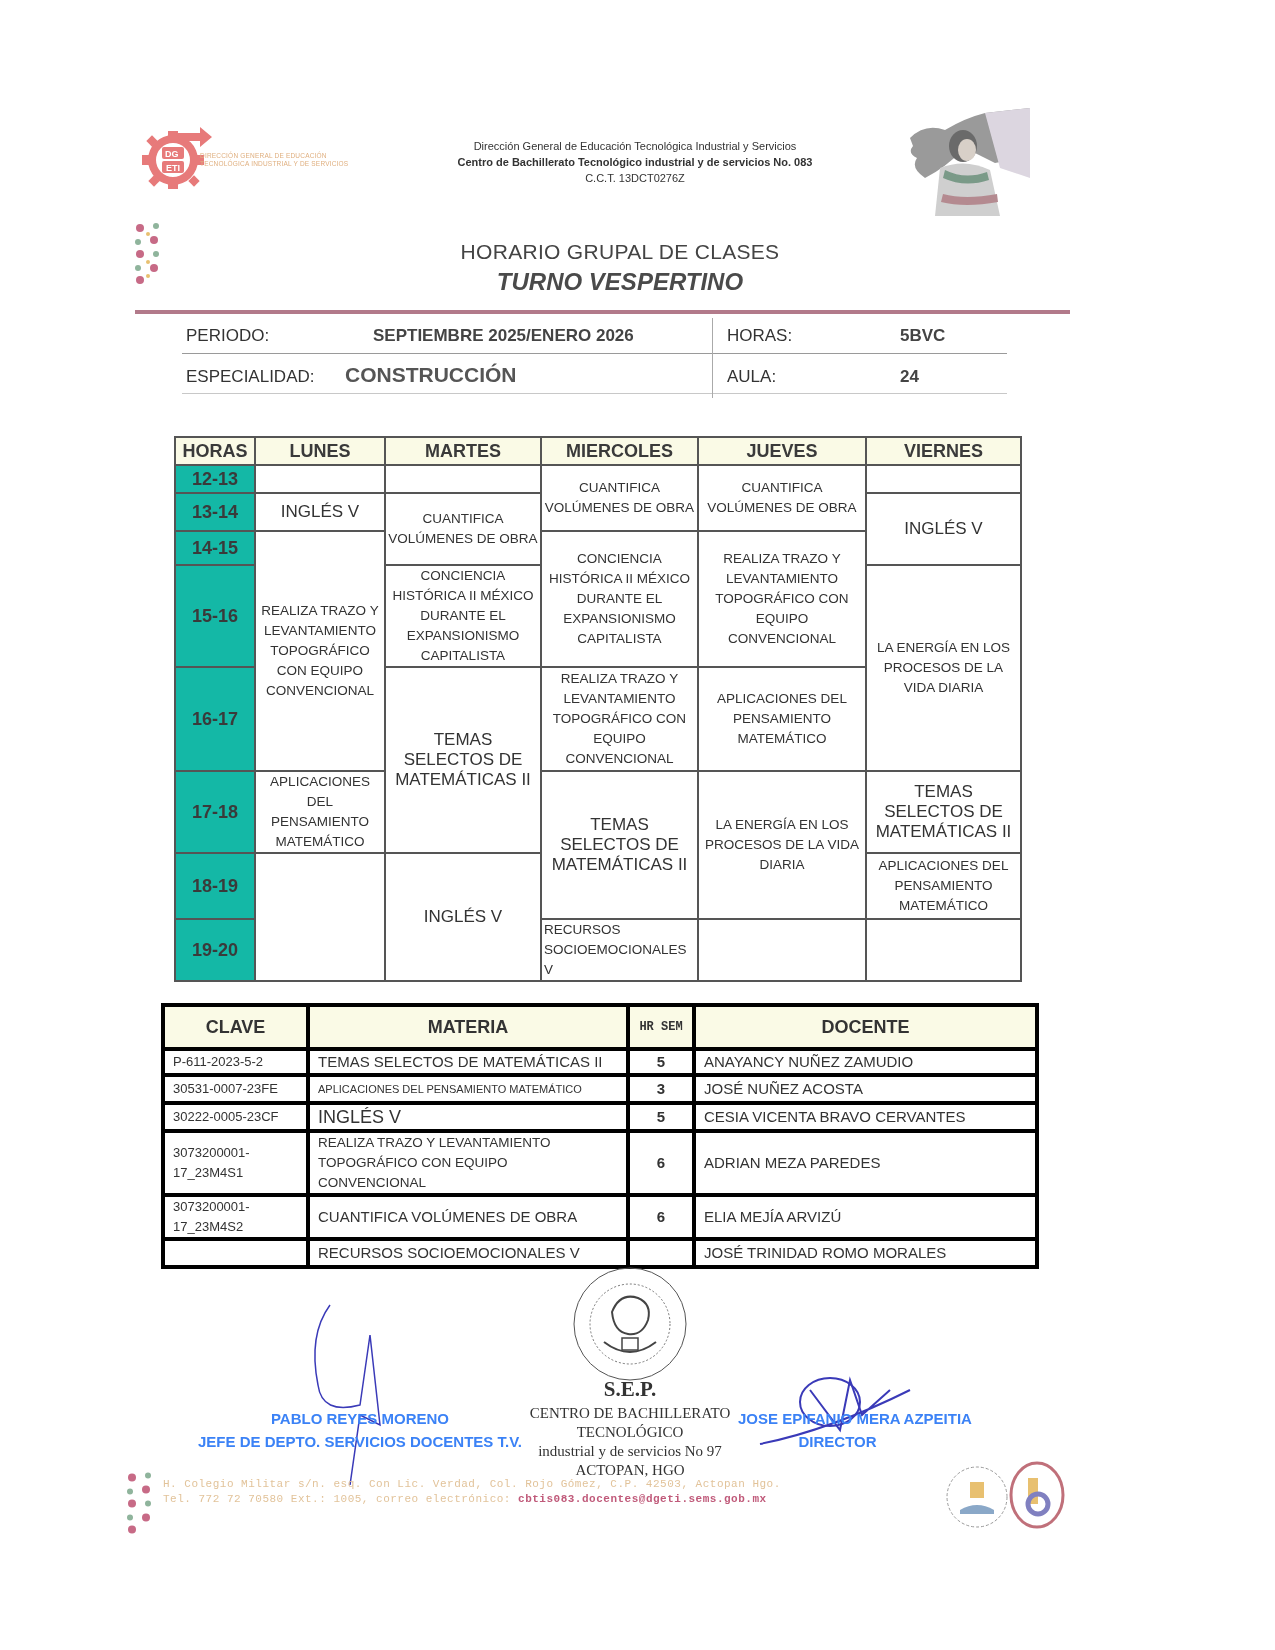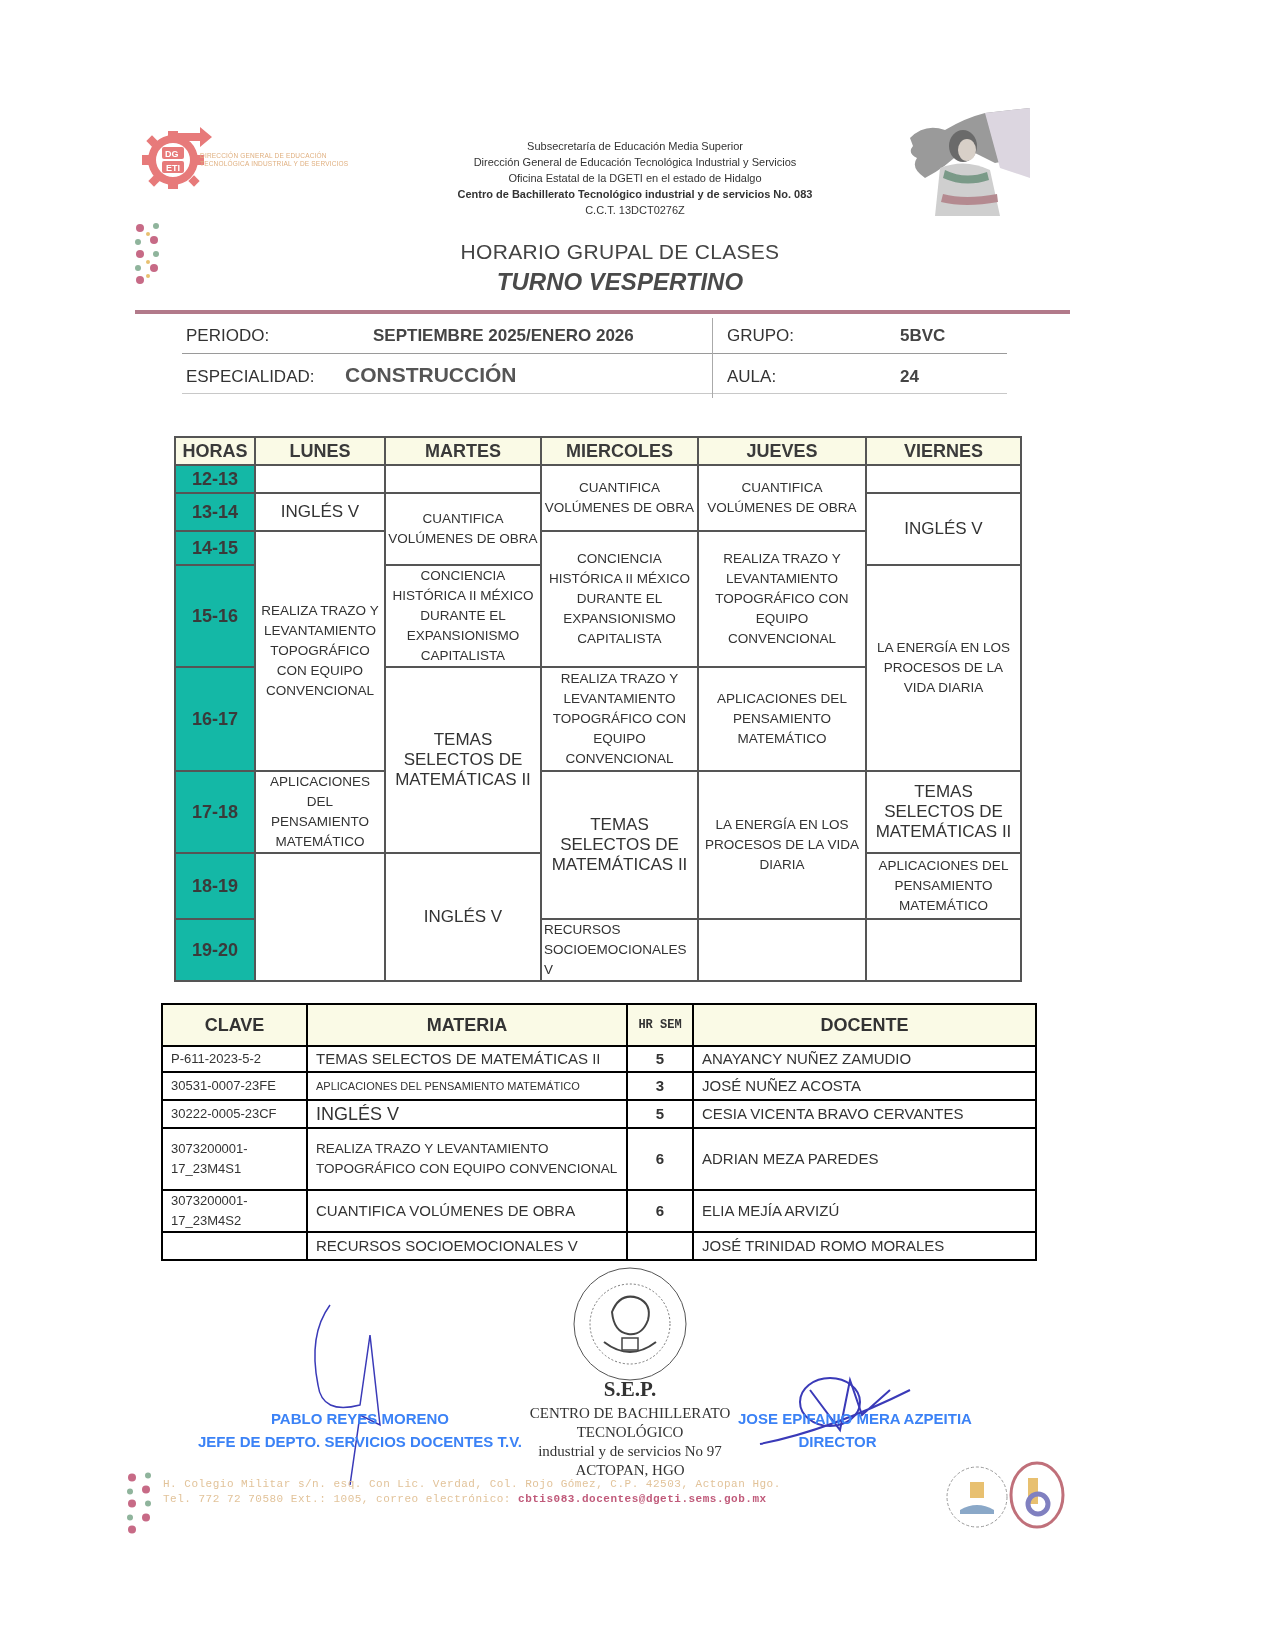--- a/index.html
+++ b/index.html
@@ -28,21 +28,21 @@
   
   .sched { left:174px; top:436px; border-collapse:collapse; table-layout:fixed; border:2px solid #444; }
   .sched td, .sched th { border:2px solid #555; text-align:center; vertical-align:middle; padding:0 2px; font-size:13.5px; line-height:20px; color:#333; overflow:hidden; }
   .sched th { background:#fafae6; font-size:18px; font-weight:bold; color:#3a3a3a; height:26px; }
   .sched td.hr { background:#14b8a6; font-weight:bold; font-size:18px; color:#3a3a3a; }
   .sched td.big { font-size:17px; }
   .sched td.left { text-align:left; vertical-align:bottom; }
 
   
   .subj { left:161px; top:1003px; border-collapse:collapse; table-layout:fixed; border:2px solid #444; }
-  .subj td, .subj th { border:2px solid #000000; padding:0 8px; font-size:15px; color:#333; line-height:20px; }
+  .subj td, .subj th { border:4px solid #000000; padding:0 8px; font-size:15px; color:#333; line-height:20px; }
   .subj th { background:#fafae6; font-size:18px; font-weight:bold; text-align:center; height:40px; }
   .subj th.hrsem { font-size:12px; line-height:16px;font-family:Liberation Mono, monospace; }
   .subj td.clave { font-size:13px; text-align:left; }
   .subj td.hrs { text-align:center; font-weight:bold; font-size:15px; }
   .subj td.small { font-size:11px; line-height:16px; }
 
   
   .sig-name { font-size:15px; font-weight:bold; color:#3b82f6; text-align:center; }
   .seal-text { font-family:"Liberation Serif", serif; color:#333; text-align:center; }
   .footer-line { font-family:"Liberation Mono", monospace; font-size:11px; color:#e2c39a; white-space:nowrap; letter-spacing:0.5px; }
@@ -67,23 +67,21 @@
   </g>
   <text x="27" y="32" font-size="9" fill="#fff" font-weight="bold" font-family="Liberation Sans, sans-serif">DG</text>
   <text x="28" y="46" font-size="9" fill="#fff" font-weight="bold" font-family="Liberation Sans, sans-serif">ETI</text>
 </svg>
 <div class="abs logo-text">
   <div>DIRECCIÓN GENERAL DE EDUCACIÓN</div>
   <div>TECNOLÓGICA INDUSTRIAL Y DE SERVICIOS</div>
 </div>
 
 <div class="abs header-lines">
-  <div>Subsecretaría de Educación Media Superior</div>
   <div>Dirección General de Educación Tecnológica Industrial y Servicios</div>
-  <div>Oficina Estatal de la DGETI en el estado de Hidalgo</div>
   <div class="bold">Centro de Bachillerato Tecnológico industrial y de servicios No. 083</div>
   <div>C.C.T. 13DCT0276Z</div>
 </div>
 
 <svg class="abs header-img" viewBox="0 0 130 110">
   <path d="M5 30 Q20 15 40 22 Q60 10 80 5 L125 0 L125 60 Q110 50 90 55 L60 40 Q40 60 20 70 Q5 60 12 50 Q2 45 8 38 Z" fill="#9a9a9a"></path>
   <path d="M80 5 L125 0 L125 70 L95 60 Z" fill="#dcd6e0"></path>
   <ellipse cx="58" cy="38" rx="14" ry="16" fill="#6a6a6a"></ellipse>
   <ellipse cx="62" cy="42" rx="9" ry="11" fill="#d8d0c8"></ellipse>
   <path d="M35 60 Q60 50 85 62 L95 108 L30 108 Z" fill="#cfcfcf"></path>
@@ -111,21 +109,21 @@
       <circle cx="18" cy="58" r="2"></circle>
     </g>
 </svg>
 
 <div class="abs title">HORARIO GRUPAL DE CLASES</div>
 <div class="abs subtitle">TURNO VESPERTINO</div>
 <div class="abs title-rule"></div>
 
 <div class="abs info-label" style="left:186px; top:326px;">PERIODO:</div>
 <div class="abs info-value" style="left:345px; top:326px;">SEPTIEMBRE 2025/ENERO 2026</div>
-<div class="abs info-label" style="left:727px; top:326px;">GRUPO:</div>
+<div class="abs info-label" style="left:727px; top:326px;">HORAS:</div>
 <div class="abs info-value" style="left:872px; top:326px;">5BVC</div>
 <div class="abs info-rule" style="left:182px; top:353px; width:825px;"></div>
 <div class="abs info-label" style="left:186px; top:367px;">ESPECIALIDAD:</div>
 <div class="abs info-big" style="left:345px; top:363px;">CONSTRUCCIÓN</div>
 <div class="abs info-label" style="left:727px; top:367px;">AULA:</div>
 <div class="abs info-value" style="left:872px; top:367px;">24</div>
 <div class="abs info-rule" style="left:182px; top:393px; width:825px; background:#c8c8c8;"></div>
 <div class="abs info-vsep" style="left:712px; top:318px; height:80px;"></div>
 
 <table class="abs sched">

